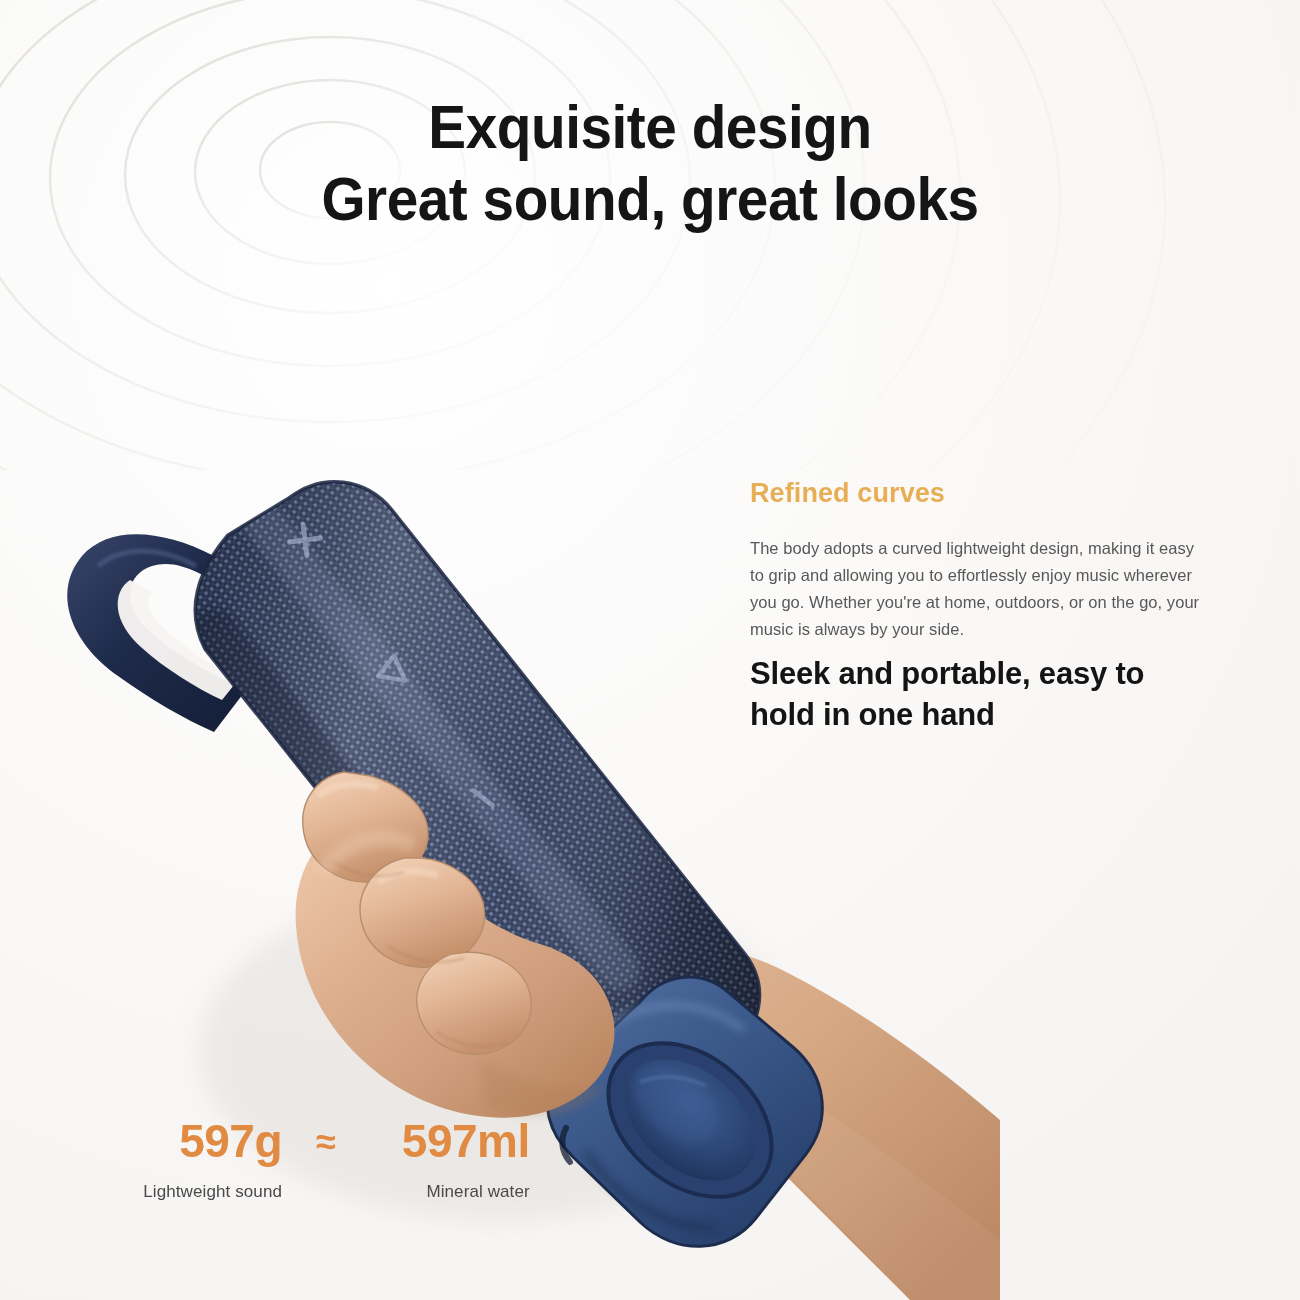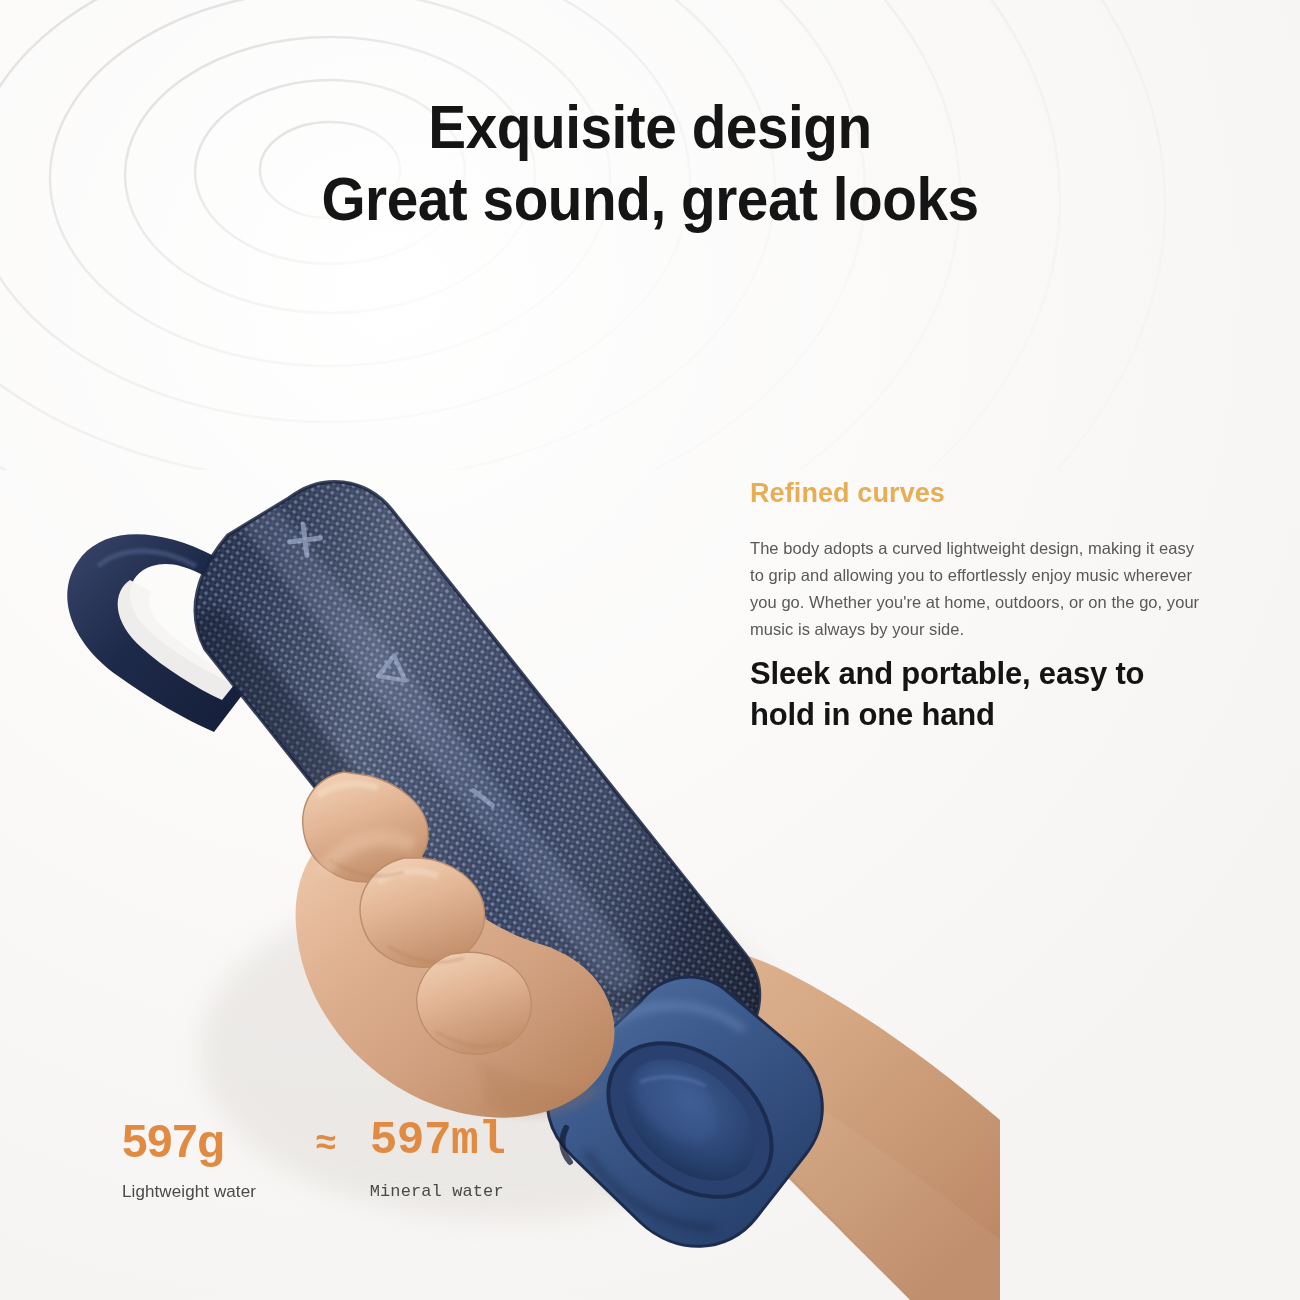--- a/index.html
+++ b/index.html
@@ -87,21 +87,21 @@
     position: absolute;
     left: 122px;
     top: 1118px;
     z-index: 7;
     display: flex;
     align-items: flex-start;
   }
   .stat {
     display: flex;
     flex-direction: column;
-    align-items: flex-start;
+    align-items: flex-end;
   }
   .stat-value {
     font-size: 46px;
     font-weight: 700;
     color: #e08a42;
     line-height: 1;
     letter-spacing: -0.5px;
   }
   .stat-label {
     margin-top: 18px;
@@ -111,21 +111,21 @@
     white-space: nowrap;
   }
   #stat-approx {
     font-size: 36px;
     font-weight: 700;
     color: #e08a42;
     margin: 6px 34px 0 34px;
     line-height: 1;
   }
   #stat-left { min-width: 160px; }
-  #stat-right { min-width: 160px; font-family: Liberation Mono, monospace; }
+  #stat-right { min-width: 160px; }
 
   
   #photo {
     position: absolute;
     left: 0;
     top: 360px;
     width: 1000px;
     height: 940px;
     z-index: 4;
   }
@@ -394,21 +394,21 @@
 
   <div id="feature-block">
     <div id="feature-eyebrow">Refined curves</div>
     <div id="feature-body">The body adopts a curved lightweight design, making it easy to grip and allowing you to effortlessly enjoy music wherever you go. Whether you're at home, outdoors, or on the go, your music is always by your side.</div>
     <div id="feature-title">Sleek and portable, easy to hold in one hand</div>
   </div>
 
   <div id="stats">
     <div class="stat" id="stat-left">
       <div class="stat-value">597g</div>
-      <div class="stat-label">Lightweight water</div>
+      <div class="stat-label">Lightweight sound</div>
     </div>
     <div id="stat-approx">≈</div>
     <div class="stat" id="stat-right">
       <div class="stat-value">597ml</div>
       <div class="stat-label">Mineral water</div>
     </div>
   </div>
 
 </div>
 

